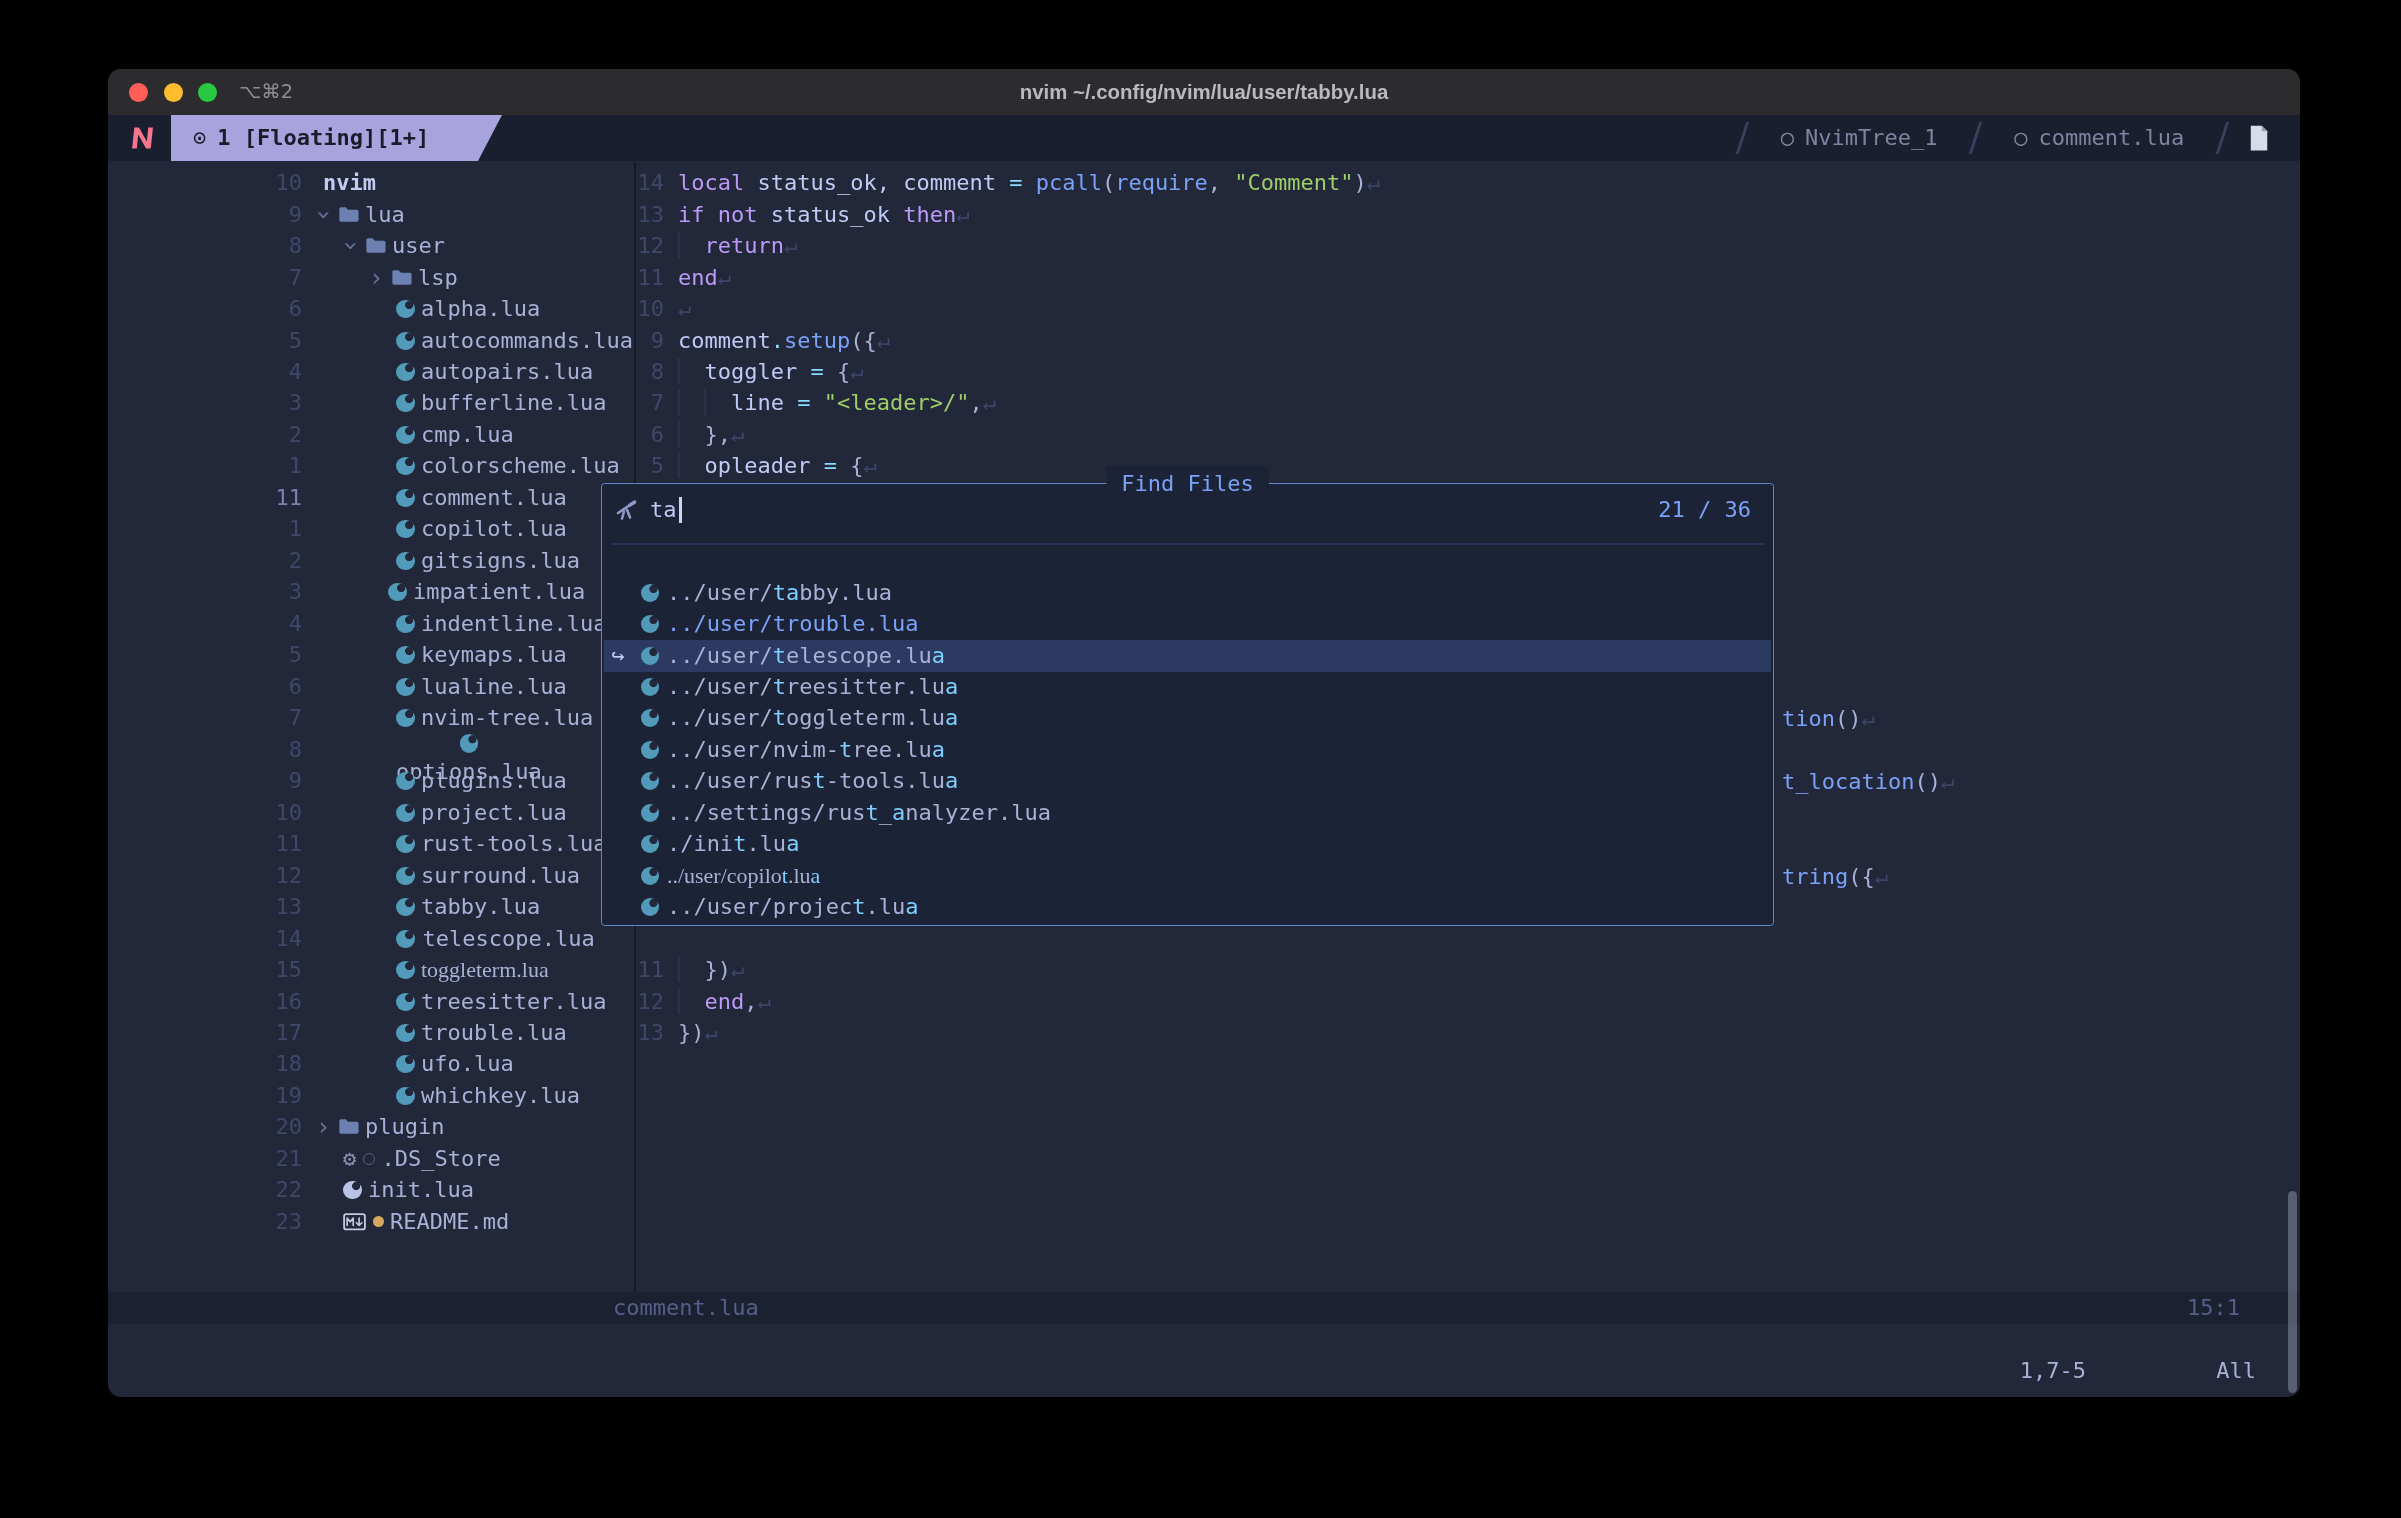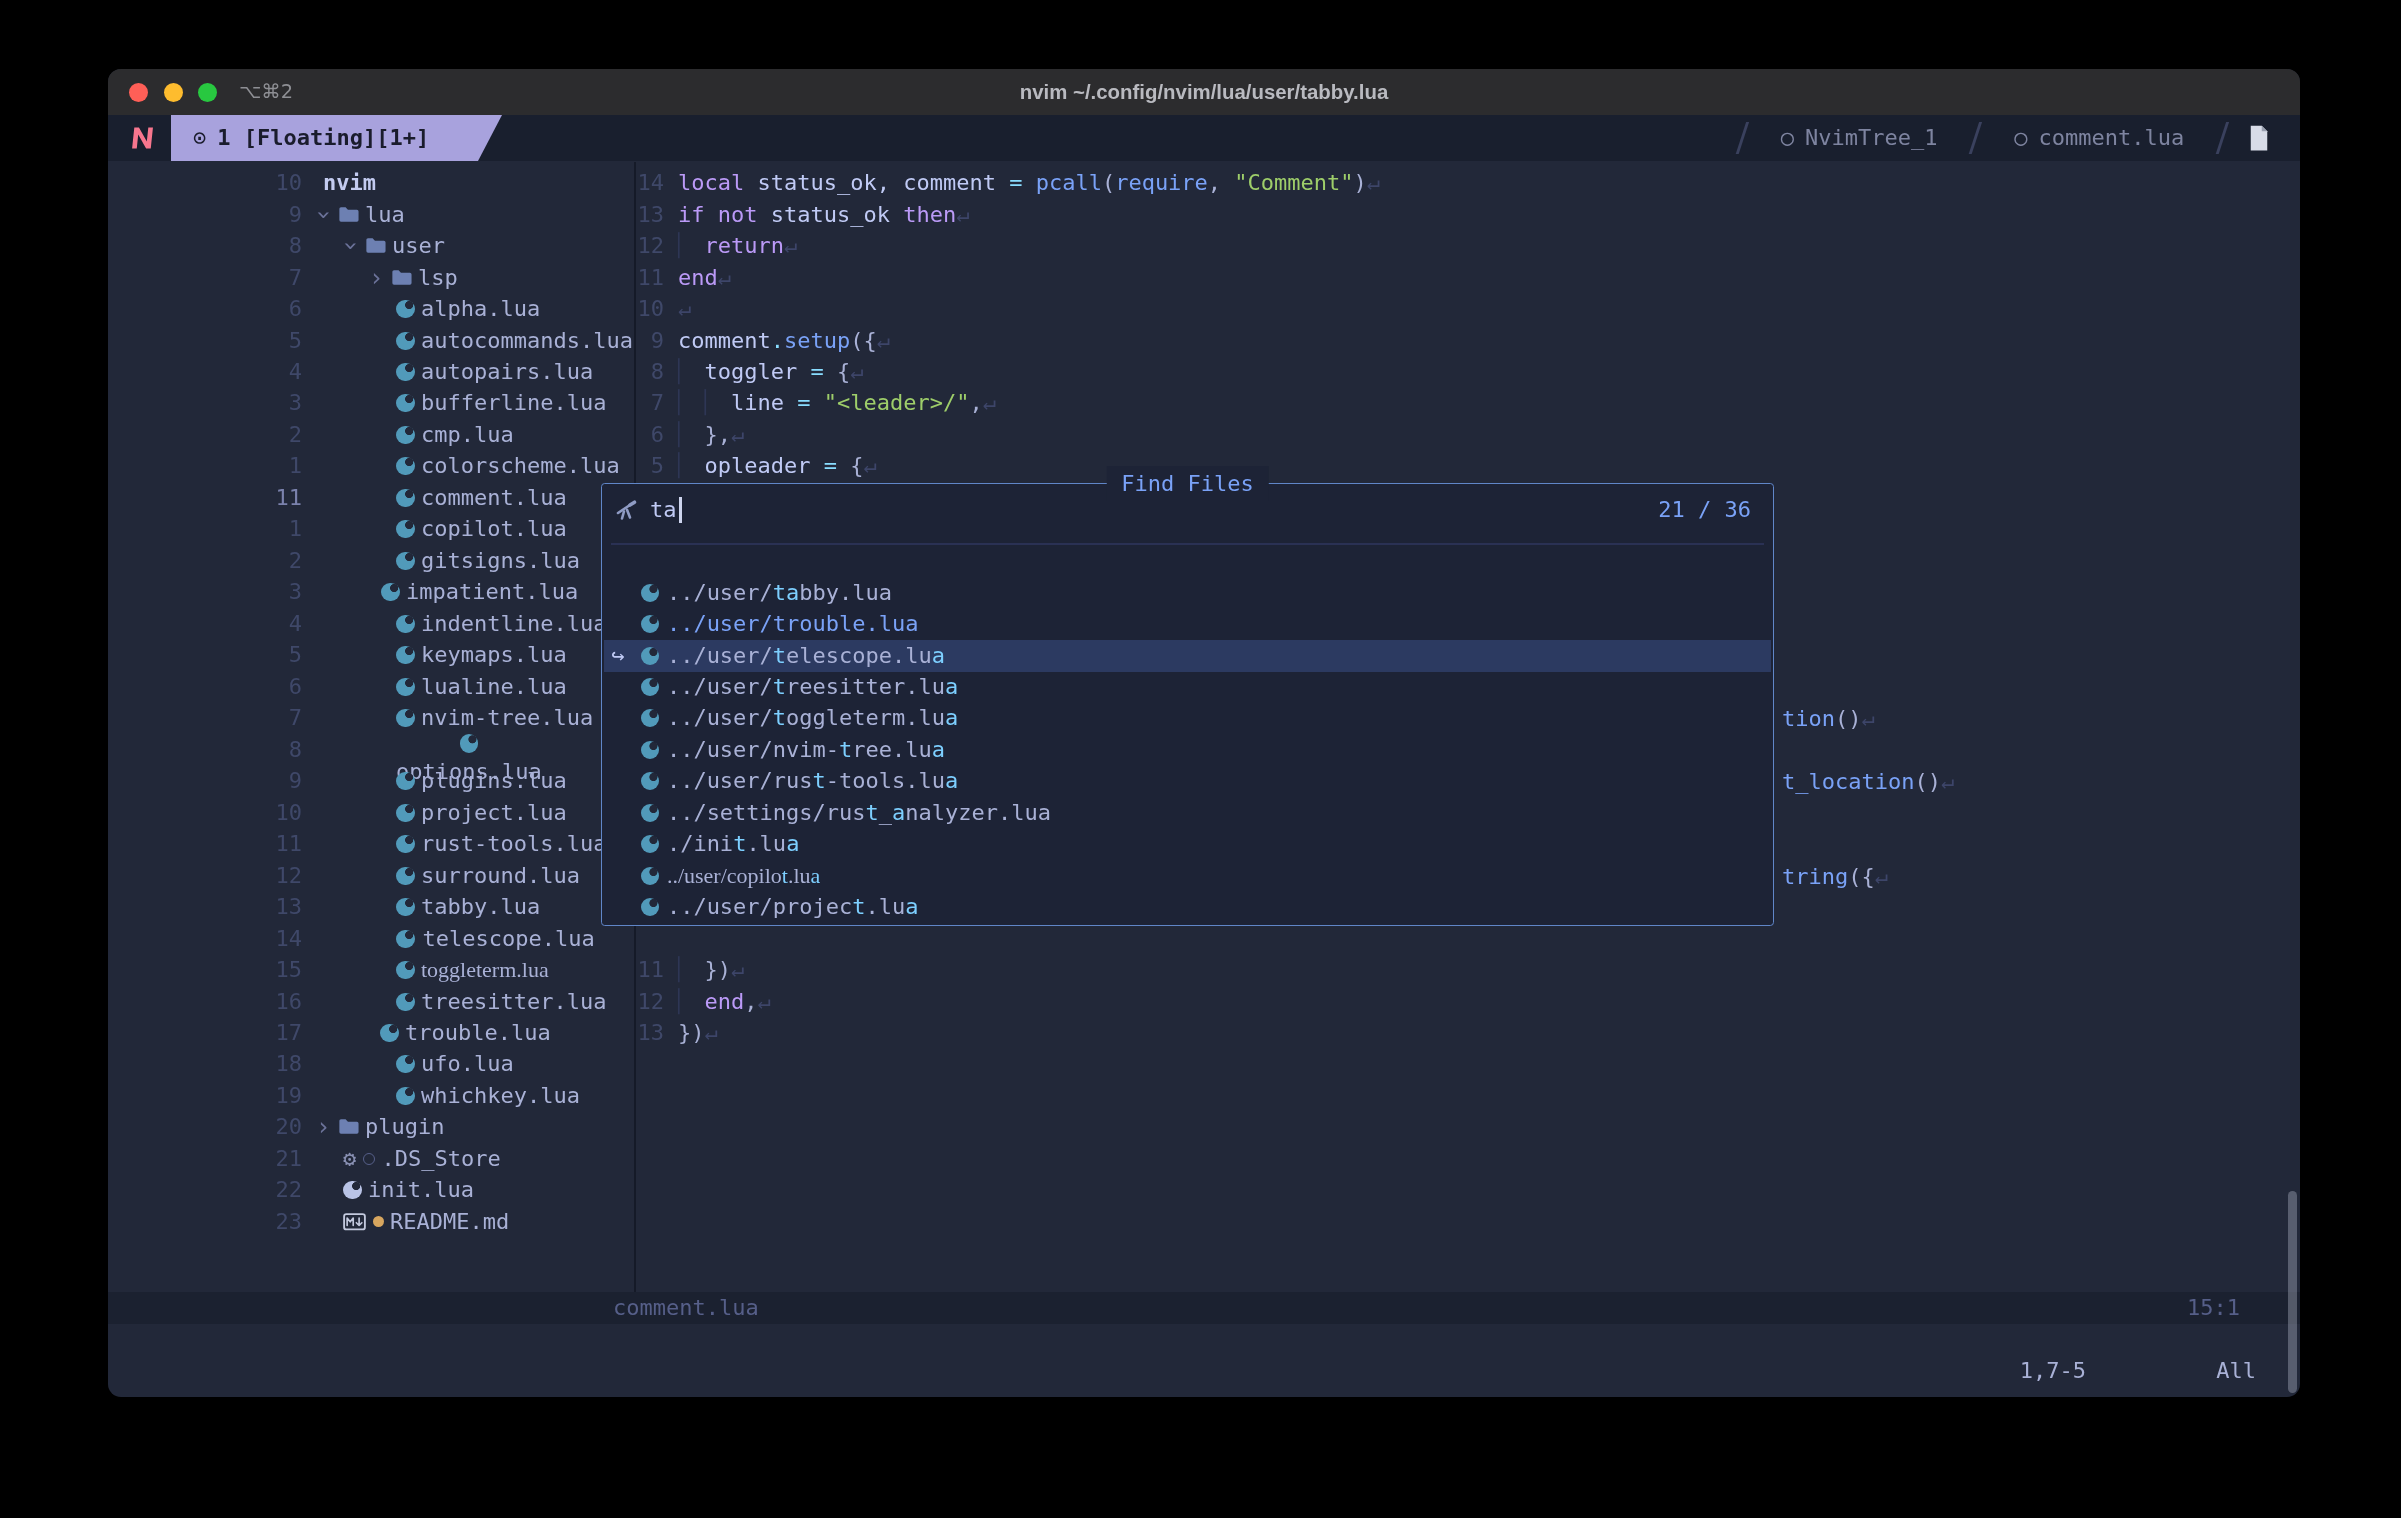--- a/index.html
+++ b/index.html
@@ -181,21 +181,21 @@
       <div class="trow" style="top: 444px;">
         <span class="lnum">1</span>
         <span class="titem" style="left: 288px;"><span class="luaic"></span><span class="name">copilot.lua</span></span>
       </div>
       <div class="trow" style="top: 476px;">
         <span class="lnum">2</span>
         <span class="titem" style="left: 288px;"><span class="luaic"></span><span class="name">gitsigns.lua</span></span>
       </div>
       <div class="trow" style="top: 507px;">
         <span class="lnum">3</span>
-        <span class="titem" style="left: 273px;"><span class="luaic"></span><span class="name">impatient.lua</span></span>
+        <span class="titem" style="left: 280px;"><span class="luaic"></span><span class="name">impatient.lua</span></span>
       </div>
       <div class="trow" style="top: 539px;">
         <span class="lnum">4</span>
         <span class="titem" style="left: 288px;"><span class="luaic"></span><span class="name">indentline.lua</span></span>
       </div>
       <div class="trow" style="top: 570px;">
         <span class="lnum">5</span>
         <span class="titem" style="left: 288px;"><span class="luaic"></span><span class="name">keymaps.lua</span></span>
       </div>
       <div class="trow" style="top: 602px;">
@@ -237,21 +237,21 @@
       <div class="trow" style="top: 885px;">
         <span class="lnum">15</span>
         <span class="titem" style="left: 288px; font-family: Liberation Serif, serif;"><span class="luaic"></span><span class="name">toggleterm.lua</span></span>
       </div>
       <div class="trow" style="top: 917px;">
         <span class="lnum">16</span>
         <span class="titem" style="left: 288px;"><span class="luaic"></span><span class="name">treesitter.lua</span></span>
       </div>
       <div class="trow" style="top: 948px;">
         <span class="lnum">17</span>
-        <span class="titem" style="left: 272px;"><span class="luaic"></span><span class="name">trouble.lua</span></span>
+        <span class="titem" style="left: 288px;"><span class="luaic"></span><span class="name">trouble.lua</span></span>
       </div>
       <div class="trow" style="top: 979px;">
         <span class="lnum">18</span>
         <span class="titem" style="left: 288px;"><span class="luaic"></span><span class="name">ufo.lua</span></span>
       </div>
       <div class="trow" style="top: 1011px;">
         <span class="lnum">19</span>
         <span class="titem" style="left: 288px;"><span class="luaic"></span><span class="name">whichkey.lua</span></span>
       </div>
       <div class="trow" style="top: 1042px;">

